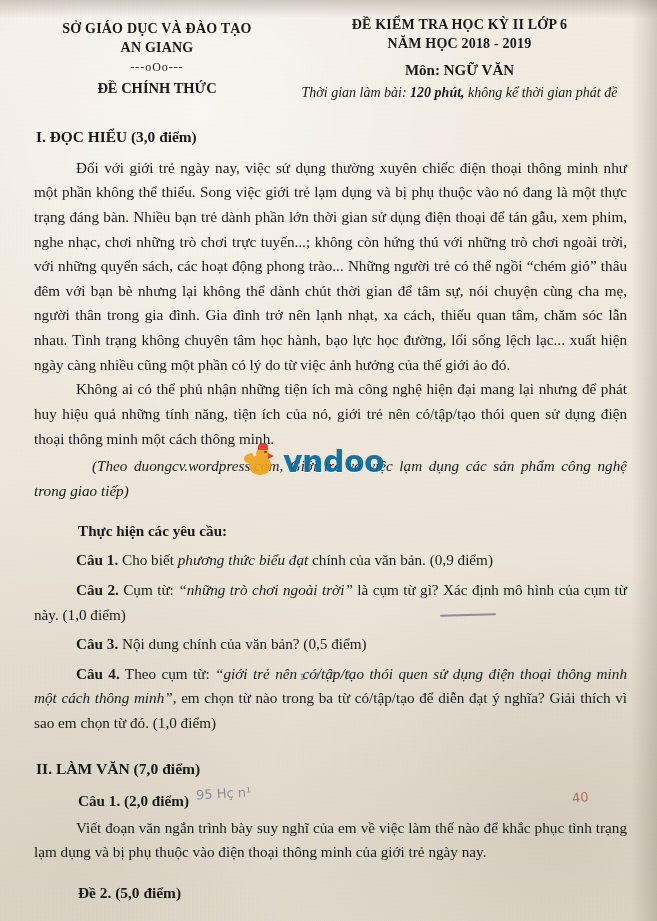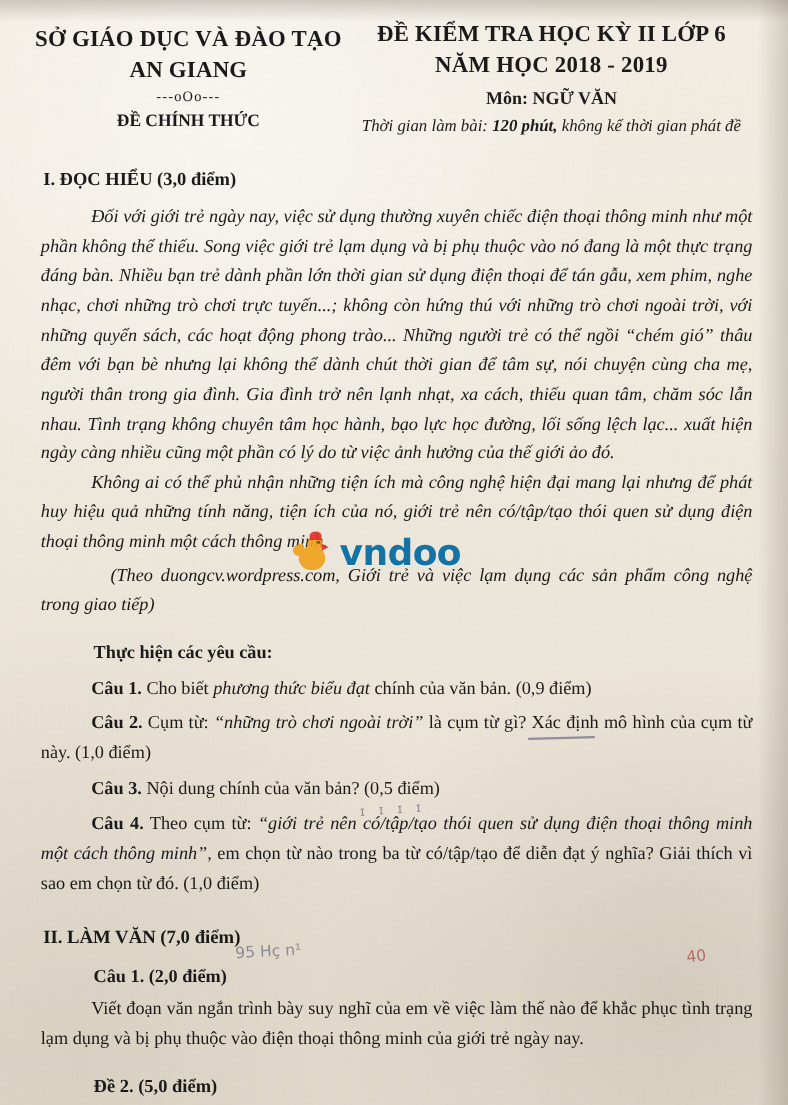--- a/index.html
+++ b/index.html
@@ -63,21 +63,21 @@
     text-align: center;
     padding-top: 6px;
   }
   .header-right {
     flex: 1;
     text-align: center;
     padding-top: 2px;
   }
   .h-bold {
     font-weight: bold;
-    font-size: 19px;
+    font-size: 14px;
     letter-spacing: 0.2px;
     line-height: 1.35;
   }
   .h-sep {
     font-size: 12px;
     letter-spacing: 1px;
     line-height: 1.5;
   }
   .h-official {
     font-weight: bold;
@@ -110,21 +110,20 @@
   }
   .sub-title {
     font-weight: bold;
     font-style: italic;
     margin: 4px 0 2px 44px;
     font-size: 15.2px;
   }
   p.para {
     margin: 0 0 0 0;
     text-align: justify;
-    font-style: italic;
     text-indent: 42px;
   }
   .quote-block { margin-top: 4px; }
   .source {
     font-style: italic;
     text-indent: 58px;
     margin-top: 3px;
     text-align: justify;
   }
   .req-title {

